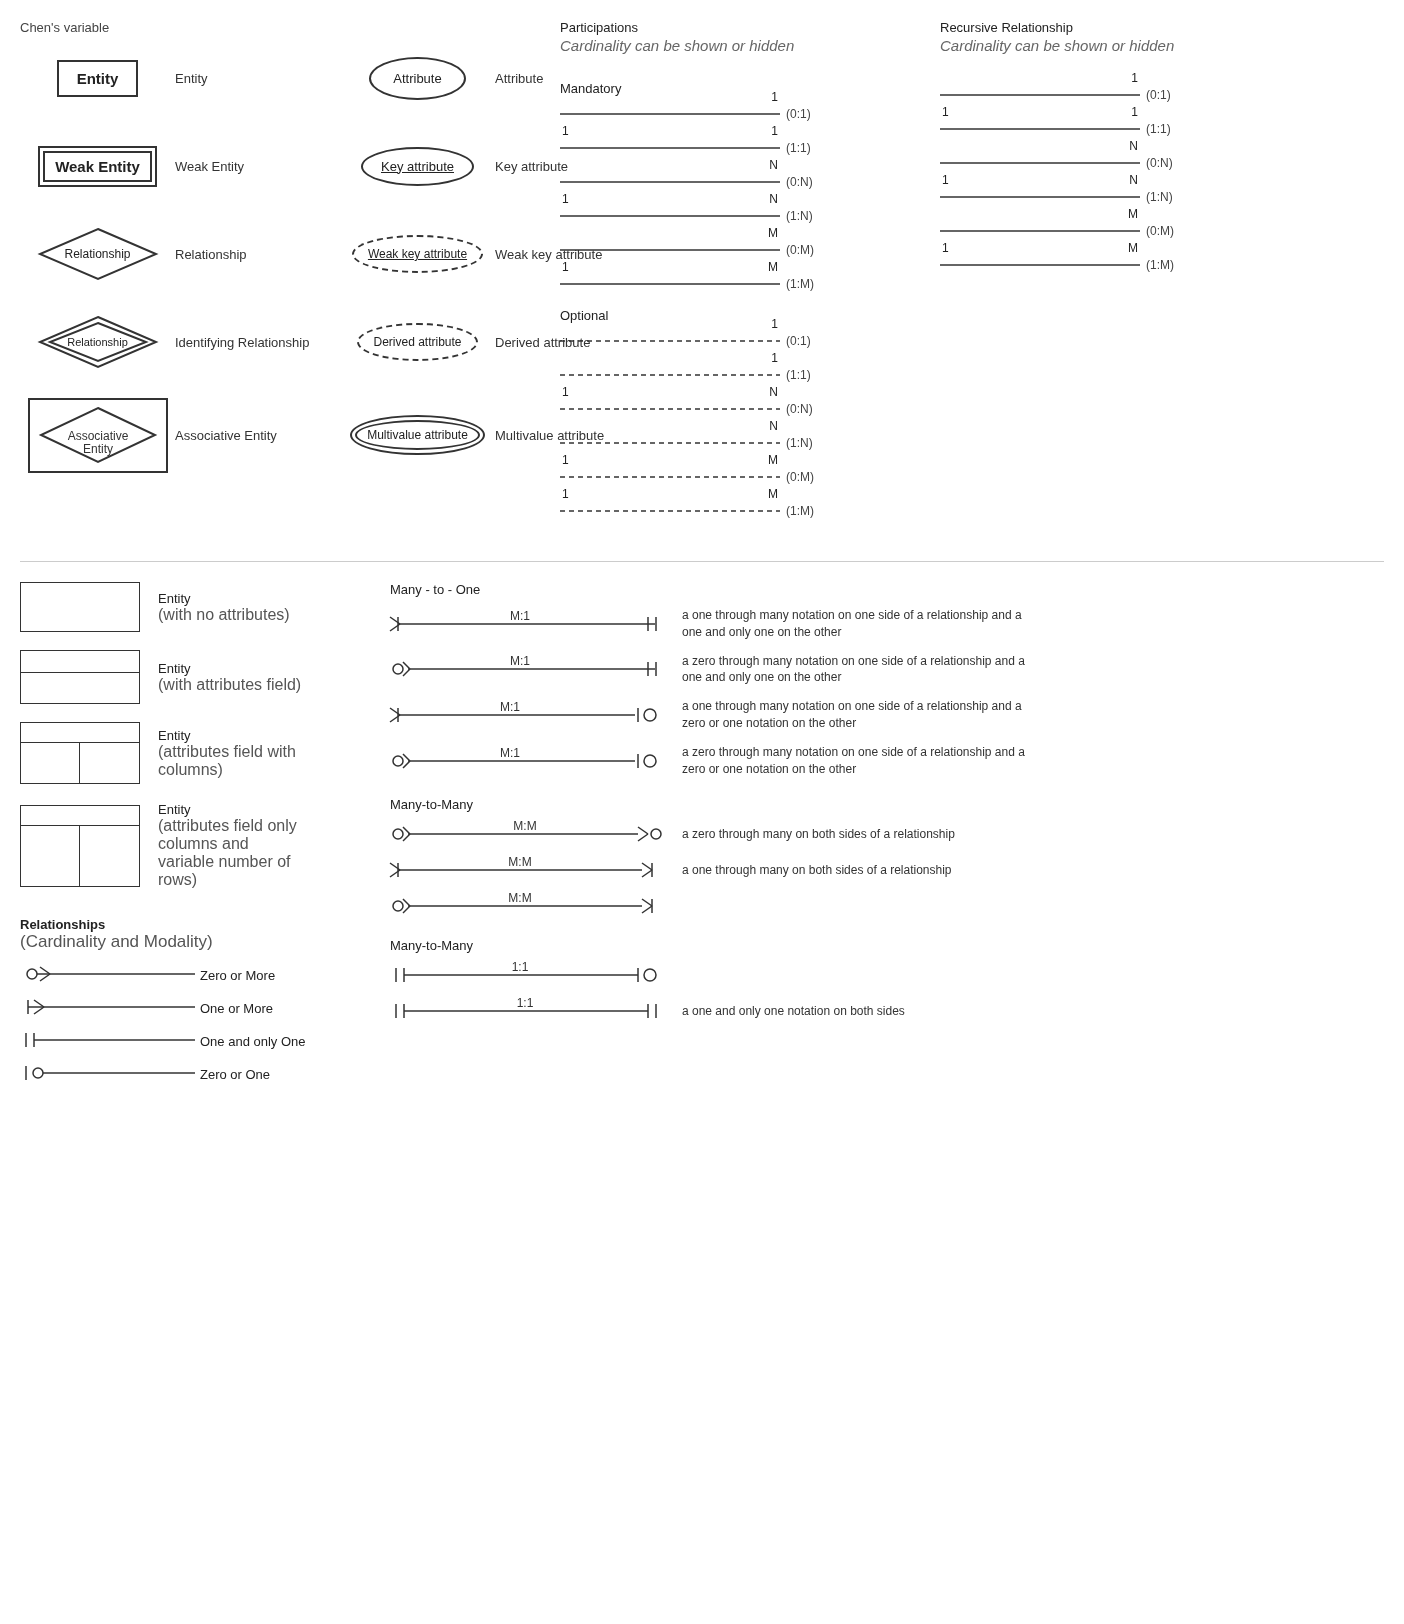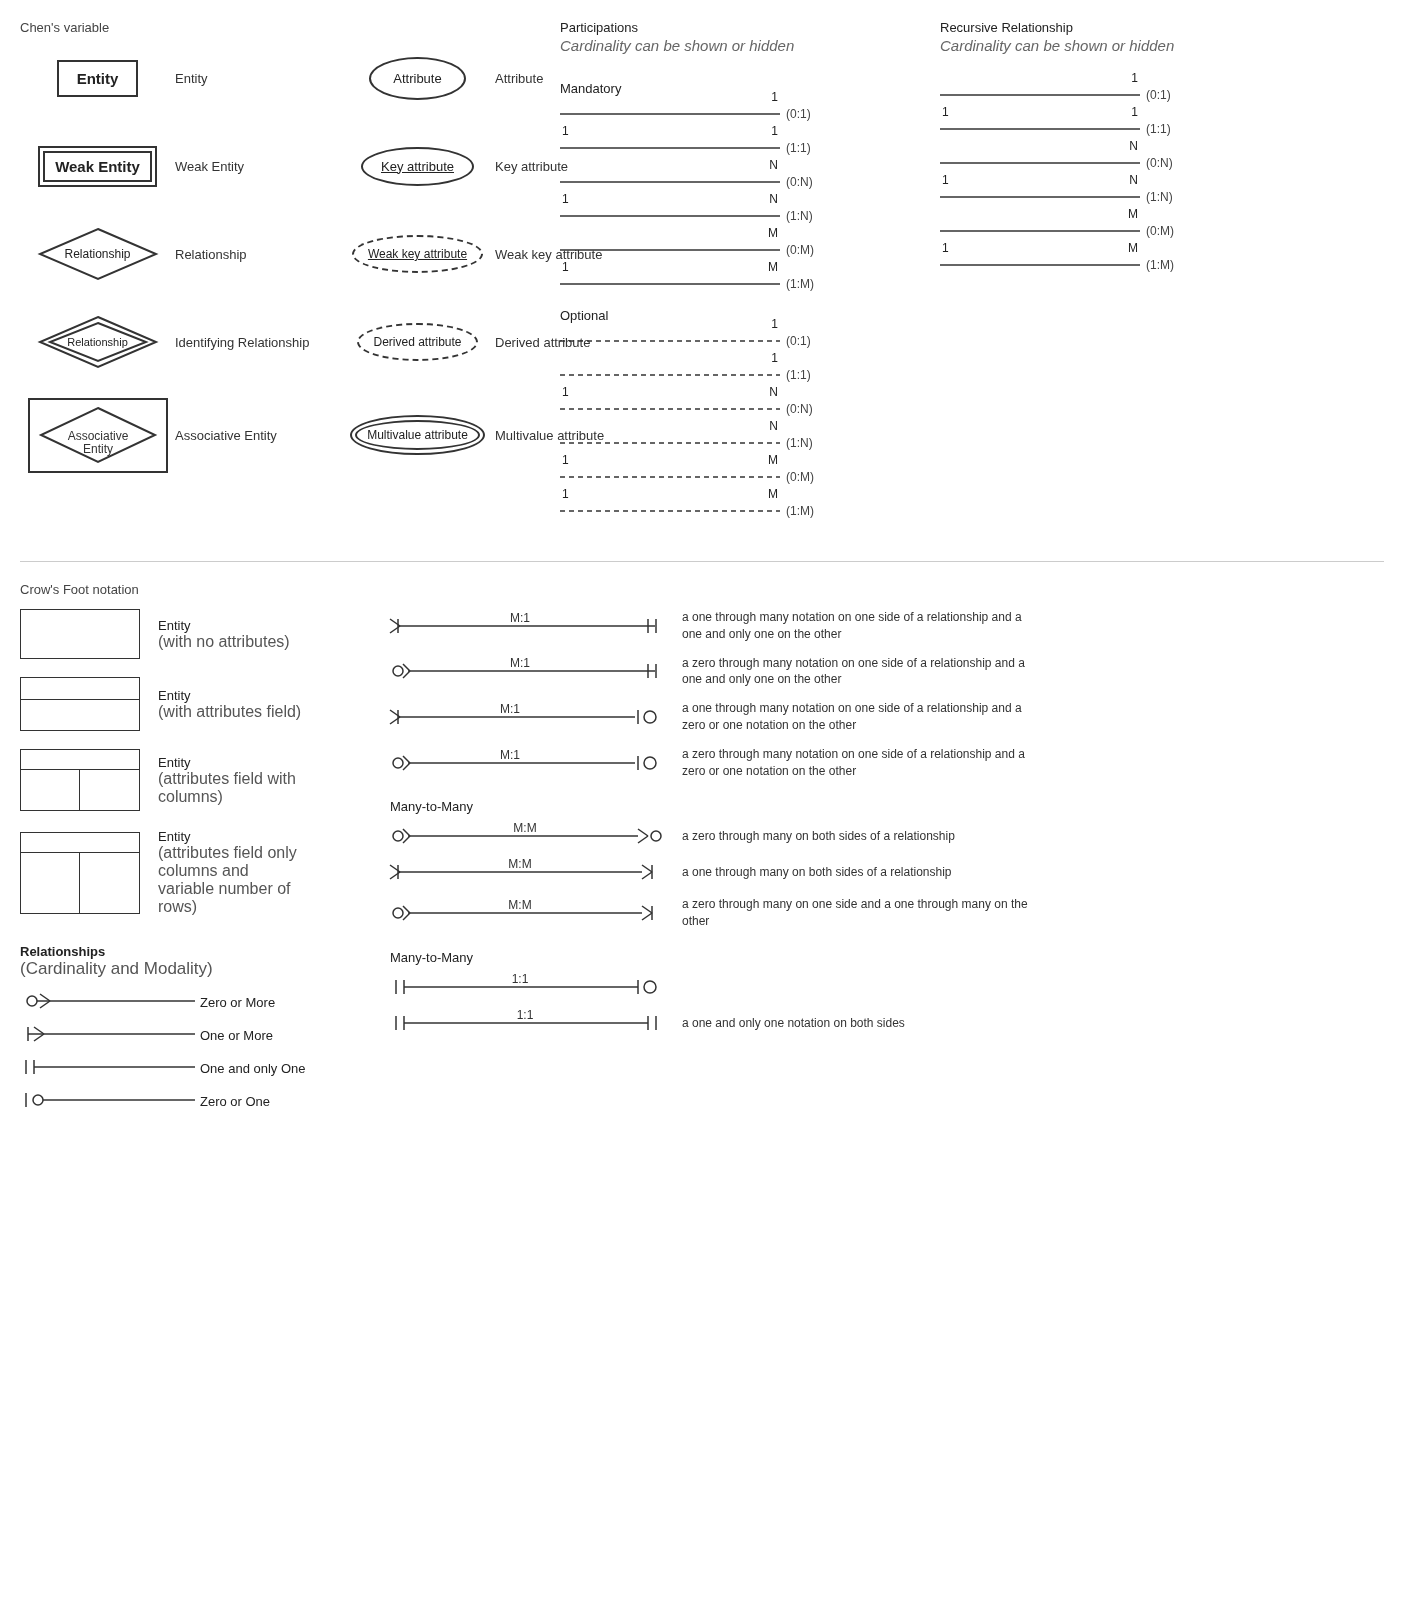--- a/index.html
+++ b/index.html
@@ -638,21 +638,20 @@
         </div>
         <span class="part-notation">(1:M)</span>
       </div>
 
     </div>
   </div>
 
 </div>
 
 <div class="crows-section">
-  <div class="section-title" style="margin-bottom:12px;">Crow's Foot notation</div>
 
   <div class="crows-main">
 
     <div class="crows-left">
 
       <div class="cf-entity-row">
         <div class="cf-shape-wrap">
           <div class="cf-entity-box cf-entity-box-plain"></div>
         </div>
         <div class="cf-entity-label">
@@ -772,20 +771,21 @@
           </div>
           <div class="rel-notation-label">Zero or One</div>
         </div>
 
       </div>
 
     </div>
 
     <div class="crows-right">
 
+      <div style="font-size:13px; margin-bottom:10px;">Many - to - One</div>
 
       <div class="cf-rel-row">
         <svg width="280" height="24">
 
           <line x1="0" y1="5" x2="10" y2="12" stroke="#333" stroke-width="1.5"></line>
           <line x1="0" y1="19" x2="10" y2="12" stroke="#333" stroke-width="1.5"></line>
           <line x1="8" y1="5" x2="8" y2="19" stroke="#333" stroke-width="1.5"></line>
           <line x1="8" y1="12" x2="265" y2="12" stroke="#333" stroke-width="1.5"></line>
 
           <line x1="258" y1="5" x2="258" y2="19" stroke="#333" stroke-width="1.5"></line>
@@ -874,21 +874,20 @@
         <svg width="280" height="24">
           <circle cx="8" cy="12" r="5" fill="none" stroke="#333" stroke-width="1.5"></circle>
           <line x1="13" y1="5" x2="20" y2="12" stroke="#333" stroke-width="1.5"></line>
           <line x1="13" y1="19" x2="20" y2="12" stroke="#333" stroke-width="1.5"></line>
           <line x1="18" y1="12" x2="252" y2="12" stroke="#333" stroke-width="1.5"></line>
           <line x1="252" y1="5" x2="262" y2="12" stroke="#333" stroke-width="1.5"></line>
           <line x1="252" y1="19" x2="262" y2="12" stroke="#333" stroke-width="1.5"></line>
           <line x1="262" y1="5" x2="262" y2="19" stroke="#333" stroke-width="1.5"></line>
           <text x="130" y="8" text-anchor="middle" font-size="12" fill="#333">M:M</text>
         </svg>
-        <div class="cf-description">a zero through many on one side and a one through many on the other</div>
       </div>
 
       <div style="font-size:13px; margin-bottom:10px;">Many-to-Many</div>
 
       <div class="cf-rel-row">
         <svg width="280" height="24">
 
           <line x1="6" y1="5" x2="6" y2="19" stroke="#333" stroke-width="1.5"></line>
           <line x1="14" y1="5" x2="14" y2="19" stroke="#333" stroke-width="1.5"></line>
           <line x1="14" y1="12" x2="248" y2="12" stroke="#333" stroke-width="1.5"></line>

